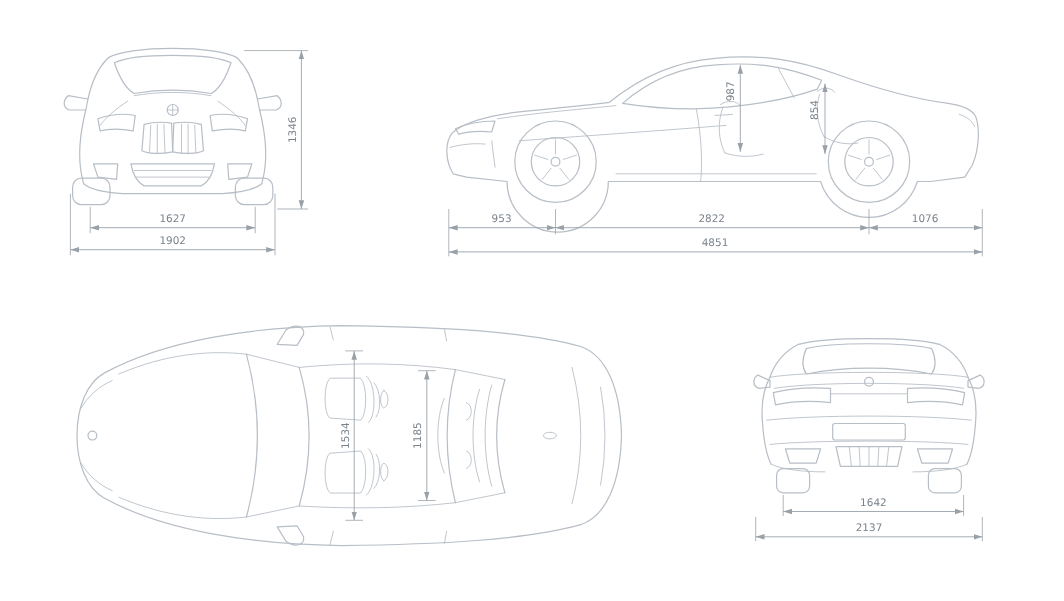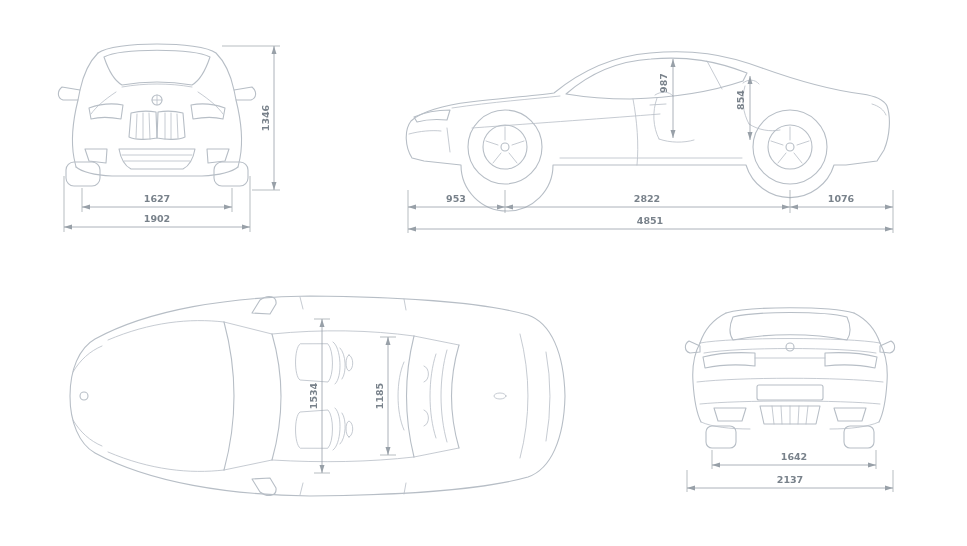--- a/index.html
+++ b/index.html
@@ -7,21 +7,20 @@
     padding: 0;
     background: var(--background, #ffffff);
     font-family: "DejaVu Sans", "Liberation Sans", sans-serif;
   }
   .canvas {
     position: relative;
     width: 967px;
     height: 546px;
     background: var(--background, #ffffff);
     overflow: hidden;
-    font-weight: bold;
   }
   svg { display: block; }
   .car path, .car rect, .car circle, .car ellipse, .car line {
     fill: none;
     stroke: var(--car-line, #b7bec6);
     stroke-width: 1.1;
     stroke-linecap: round;
     stroke-linejoin: round;
   }
   .car .thin { stroke-width: 0.8; }

